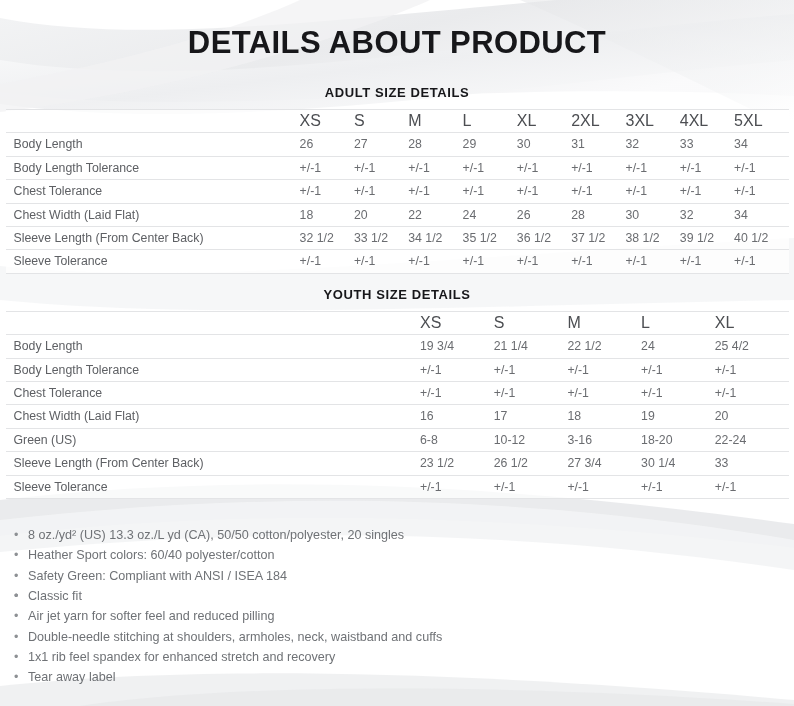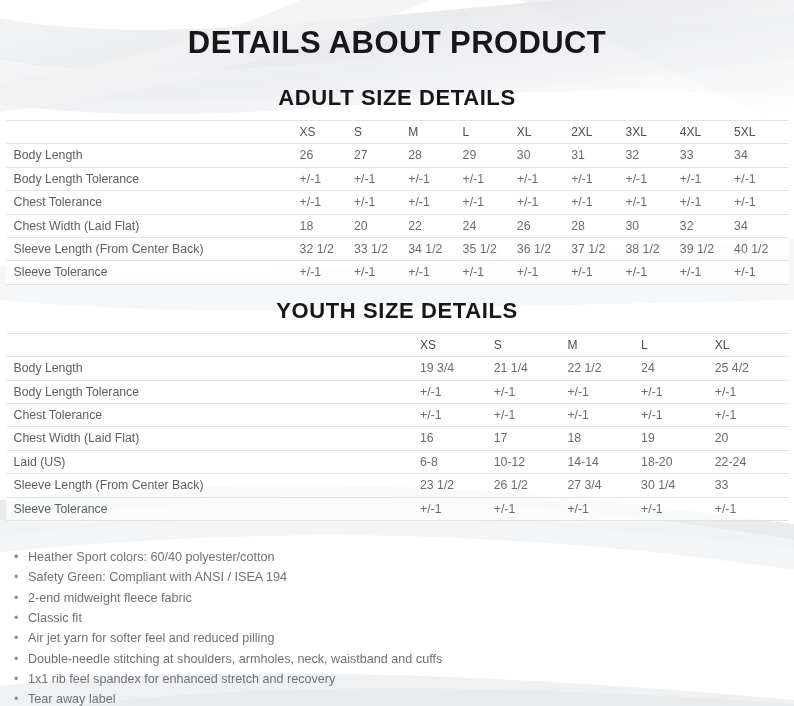--- a/index.html
+++ b/index.html
@@ -38,21 +38,21 @@
     font-size: 31px;
     font-weight: bold;
     letter-spacing: 0.4px;
     color: #17171a;
     margin: 0;
     padding-top: 25px;
     font-family: "Liberation Sans", sans-serif;
   }
   .section-title {
     text-align: center;
-    font-size: 22px;
+    font-size: 13px;
     font-weight: bold;
     letter-spacing: 0.6px;
     color: #17171a;
     margin: 0;
     font-family: "Liberation Sans", sans-serif;
   }
   #adult-title-wrap { padding-top: 24px; padding-bottom: 9px; }
   #youth-title-wrap { padding-top: 13px; padding-bottom: 9px; }
 
   
@@ -73,21 +73,21 @@
     line-height: 22.4px;
     font-weight: normal;
     text-align: left;
     vertical-align: middle;
     white-space: nowrap;
     overflow: hidden;
   }
   .size-table thead th {
     border-top: 1px solid #e3e4e6;
     color: #4c4e52;
-    font-size: 12px;
+    font-size: 16px;
   }
   .size-table .rowlabel {
     padding-left: 8px;
     color: #5e6064;
   }
   .size-table .val { color: #6a6c70; }
 
   
   #adult-table col.labelcol { width: 294px; }
   #adult-table col.datacol  { width: 54.3px; }
@@ -314,24 +314,24 @@
       </tr>
       <tr>
         <td class="rowlabel">Chest Width (Laid Flat)</td>
         <td class="val">16</td>
         <td class="val">17</td>
         <td class="val">18</td>
         <td class="val">19</td>
         <td class="val">20</td>
       </tr>
       <tr>
-        <td class="rowlabel">Laid (US)</td>
+        <td class="rowlabel">Green (US)</td>
         <td class="val">6-8</td>
         <td class="val">10-12</td>
-        <td class="val">14-14</td>
+        <td class="val">3-16</td>
         <td class="val">18-20</td>
         <td class="val">22-24</td>
       </tr>
       <tr>
         <td class="rowlabel">Sleeve Length (From Center Back)</td>
         <td class="val">23 1/2</td>
         <td class="val">26 1/2</td>
         <td class="val">27 3/4</td>
         <td class="val">30 1/4</td>
         <td class="val">33</td>
@@ -343,32 +343,32 @@
         <td class="val">+/-1</td>
         <td class="val">+/-1</td>
         <td class="val">+/-1</td>
       </tr>
     </tbody>
   </table>
 
   <ul class="features">
     <li>
       <span class="bullet">•</span>
+      <span>8 oz./yd² (US) 13.3 oz./L yd (CA), 50/50 cotton/polyester, 20 singles</span>
     </li>
     <li>
       <span class="bullet">•</span>
       <span>Heather Sport colors: 60/40 polyester/cotton</span>
     </li>
     <li>
       <span class="bullet">•</span>
-      <span>Safety Green: Compliant with ANSI / ISEA 194</span>
-    </li>
-    <li>
-      <span class="bullet">•</span>
-      <span>2-end midweight fleece fabric</span>
+      <span>Safety Green: Compliant with ANSI / ISEA 184</span>
+    </li>
+    <li>
+      <span class="bullet">•</span>
     </li>
     <li>
       <span class="bullet">•</span>
       <span>Classic fit</span>
     </li>
     <li>
       <span class="bullet">•</span>
       <span>Air jet yarn for softer feel and reduced pilling</span>
     </li>
     <li>

